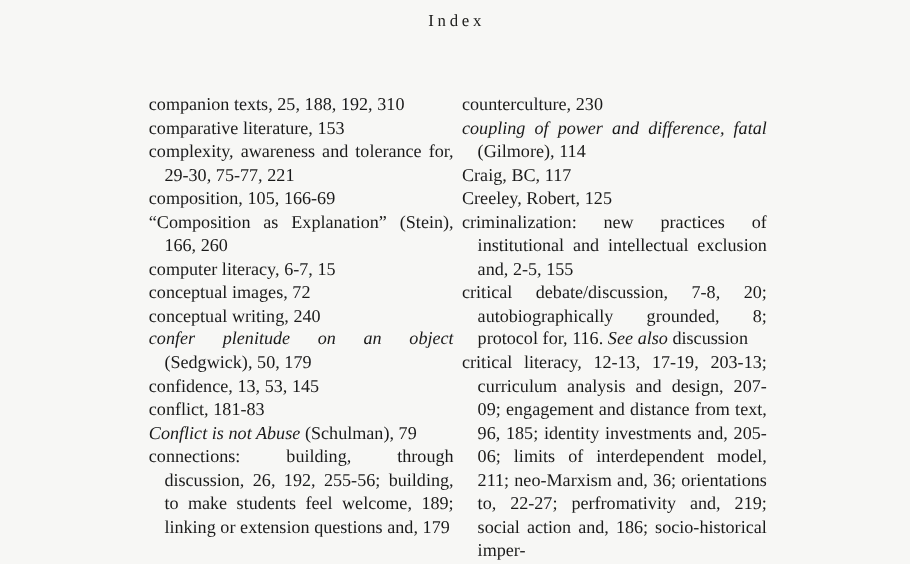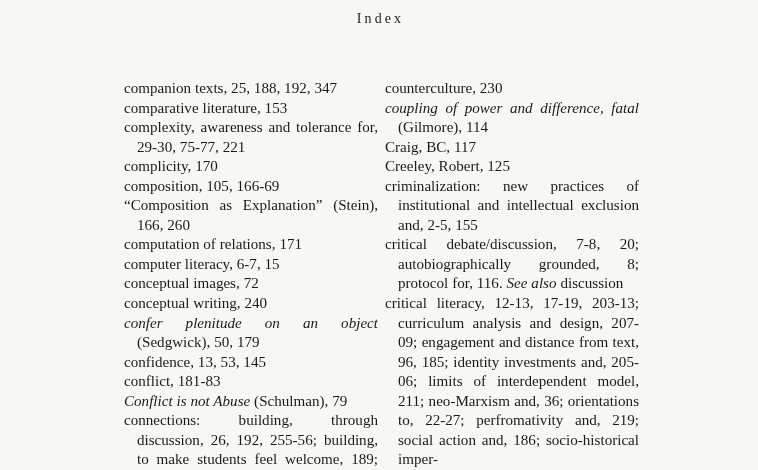--- a/index.html
+++ b/index.html
@@ -77,27 +77,25 @@
 </head>
 <body>
 
 <div id="page">
 
   <div class="page-title">Index</div>
 
   <div class="columns">
 
     <div class="column left">
-        <p class="entry"><span>companion texts, 25, 188, 192, 347</span></p>
+        <p class="entry"><span>companion texts, 25, 188, 192, 310</span></p>
         <p class="entry"><span>comparative literature, 153</span></p>
         <p class="entry"><span>complexity, awareness and tolerance for, 29-30, 75-77, 221</span></p>
-        <p class="entry"><span>complicity, 170</span></p>
         <p class="entry"><span>composition, 105, 166-69</span></p>
         <p class="entry"><span>“Composition as Explanation” (Stein), 166, 260</span></p>
-        <p class="entry"><span>computation of relations, 171</span></p>
         <p class="entry"><span>computer literacy, 6-7, 15</span></p>
         <p class="entry"><span>conceptual images, 72</span></p>
         <p class="entry"><span>conceptual writing, 240</span></p>
         <p class="entry"><i>confer plenitude on an object</i><span> (Sedgwick), 50, 179</span></p>
         <p class="entry"><span>confidence, 13, 53, 145</span></p>
         <p class="entry"><span>conflict, 181-83</span></p>
         <p class="entry"><i>Conflict is not Abuse</i><span> (Schulman), 79</span></p>
         <p class="entry"><span>connections: building, through discussion, 26, 192, 255-56; building, to make students feel welcome, 189; linking or extension questions and, 179</span></p>
       </div>
 

